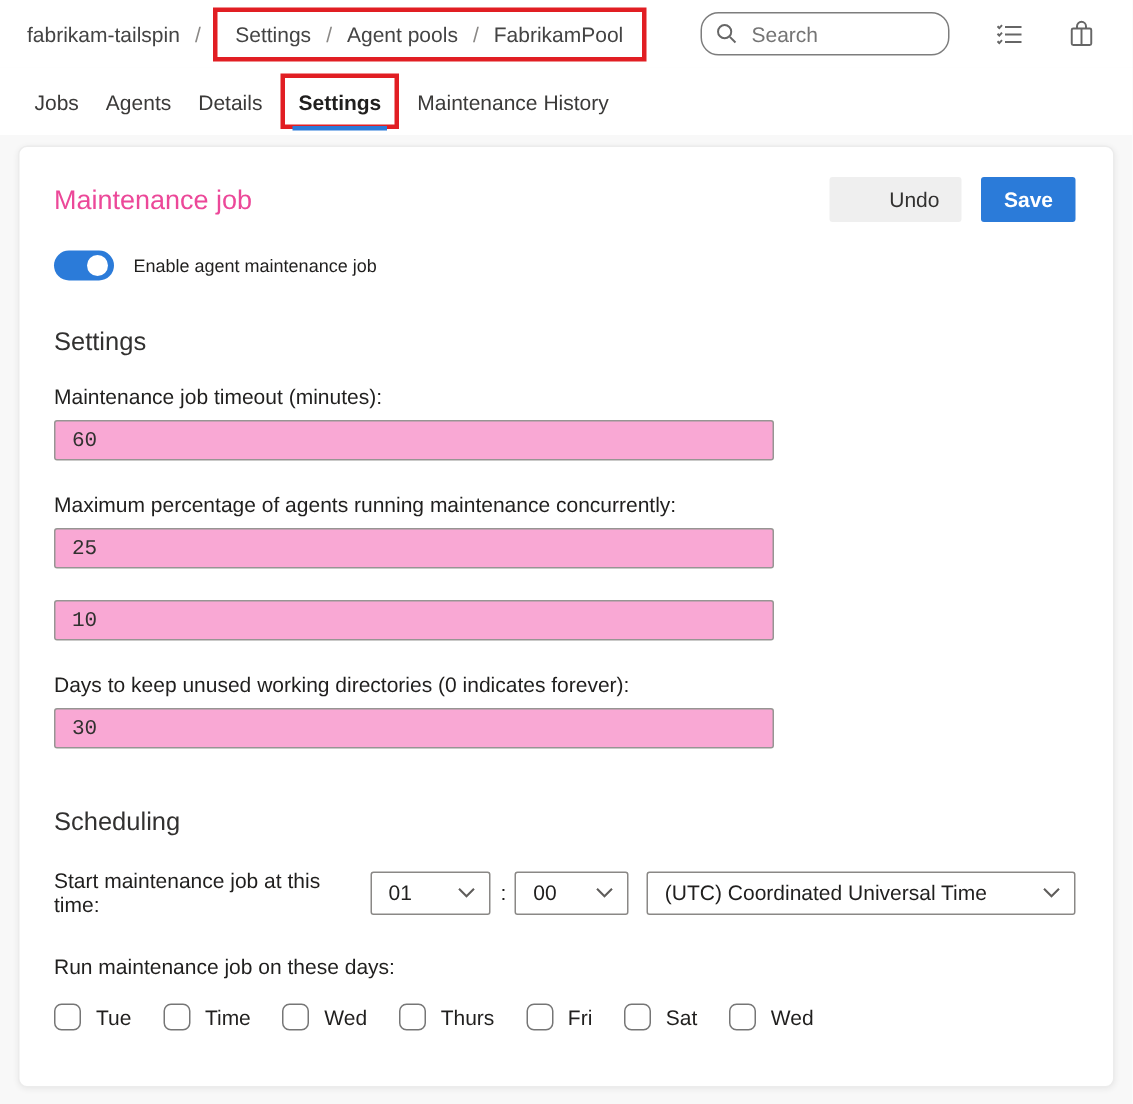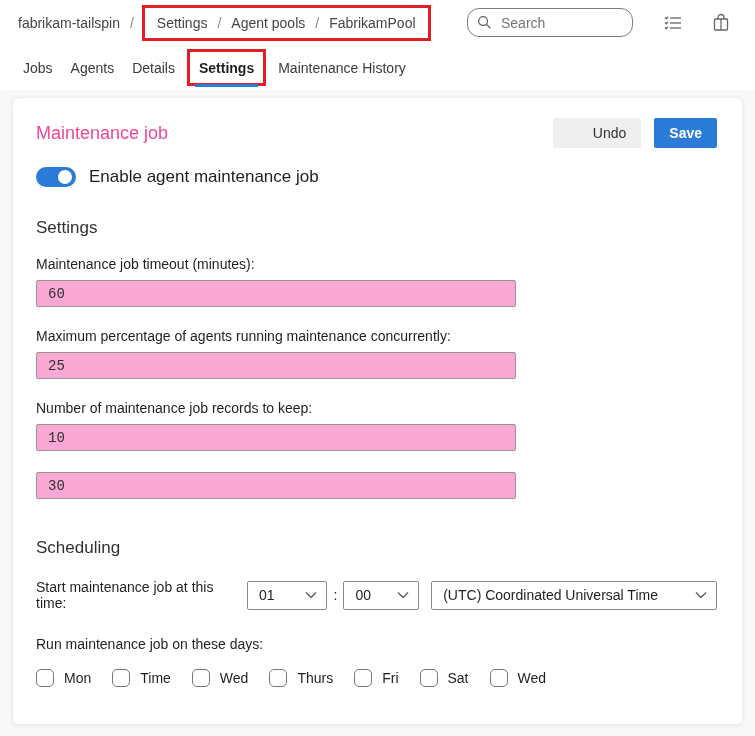--- a/index.html
+++ b/index.html
@@ -78,21 +78,21 @@
   .toggle-row { margin-top:19px; display:flex; align-items:center; gap:13px; }
   .toggle {
     width:40px; height:20px; border-radius:10px;
     background:#2b7bd9; position:relative; cursor:pointer; flex:none;
   }
   .toggle-knob {
     position:absolute; top:3px; right:4px;
     width:14px; height:14px; border-radius:50%;
     background:#fff;
   }
-  .toggle-label { font-size:17px; color:#201f1e; }
+  .toggle-label { font-size:12px; color:#201f1e; }
 
   .section-heading { font-size:17px; color:#323130; margin-top:31px; }
 
   .field { margin-top:21px; }
   .field-label { font-size:14px; color:#201f1e; margin-bottom:8px; }
   .field-input {
     width:480px; height:27px;
     border:1px solid #979593; border-radius:2px;
     padding:0 11px; font-size:14px; color:#323130;
     font-family:Liberation Mono, monospace; background:#f9a8d4;
@@ -204,25 +204,25 @@
     <div class="field-label">Maintenance job timeout (minutes):</div>
     <input class="field-input" value="60" style="">
   </div>
 
   <div class="field">
     <div class="field-label">Maximum percentage of agents running maintenance concurrently:</div>
     <input class="field-input" value="25" style="">
   </div>
 
   <div class="field">
-    <div class="field-label">Number of maintenance job records to keep:</div>
     <input class="field-input" value="10" style="">
   </div>
 
   <div class="field">
+    <div class="field-label">Days to keep unused working directories (0 indicates forever):</div>
     <input class="field-input" value="30" style="">
   </div>
 
   <div class="section-heading sched-heading">Scheduling</div>
 
   <div class="sched-row">
     <span class="sched-label">Start maintenance job at this time:</span>
     <span class="select sel-hour">
       <span>01</span>
       <svg class="chev" width="12" height="8" viewBox="0 0 12 8" fill="none" stroke="#605e5c" stroke-width="1.4">
@@ -242,21 +242,21 @@
           <path d="M1 1.5 L6 6.5 L11 1.5"></path>
         </svg>
     </span>
   </div>
 
   <div class="days-label">Run maintenance job on these days:</div>
 
   <div class="days-row">
     <span class="day-item">
       <span class="checkbox" role="checkbox" aria-checked="false"></span>
-      <span class="day-text">Mon</span>
+      <span class="day-text">Tue</span>
     </span>
     <span class="day-item">
       <span class="checkbox" role="checkbox" aria-checked="false"></span>
       <span class="day-text">Time</span>
     </span>
     <span class="day-item">
       <span class="checkbox" role="checkbox" aria-checked="false"></span>
       <span class="day-text">Wed</span>
     </span>
     <span class="day-item">

